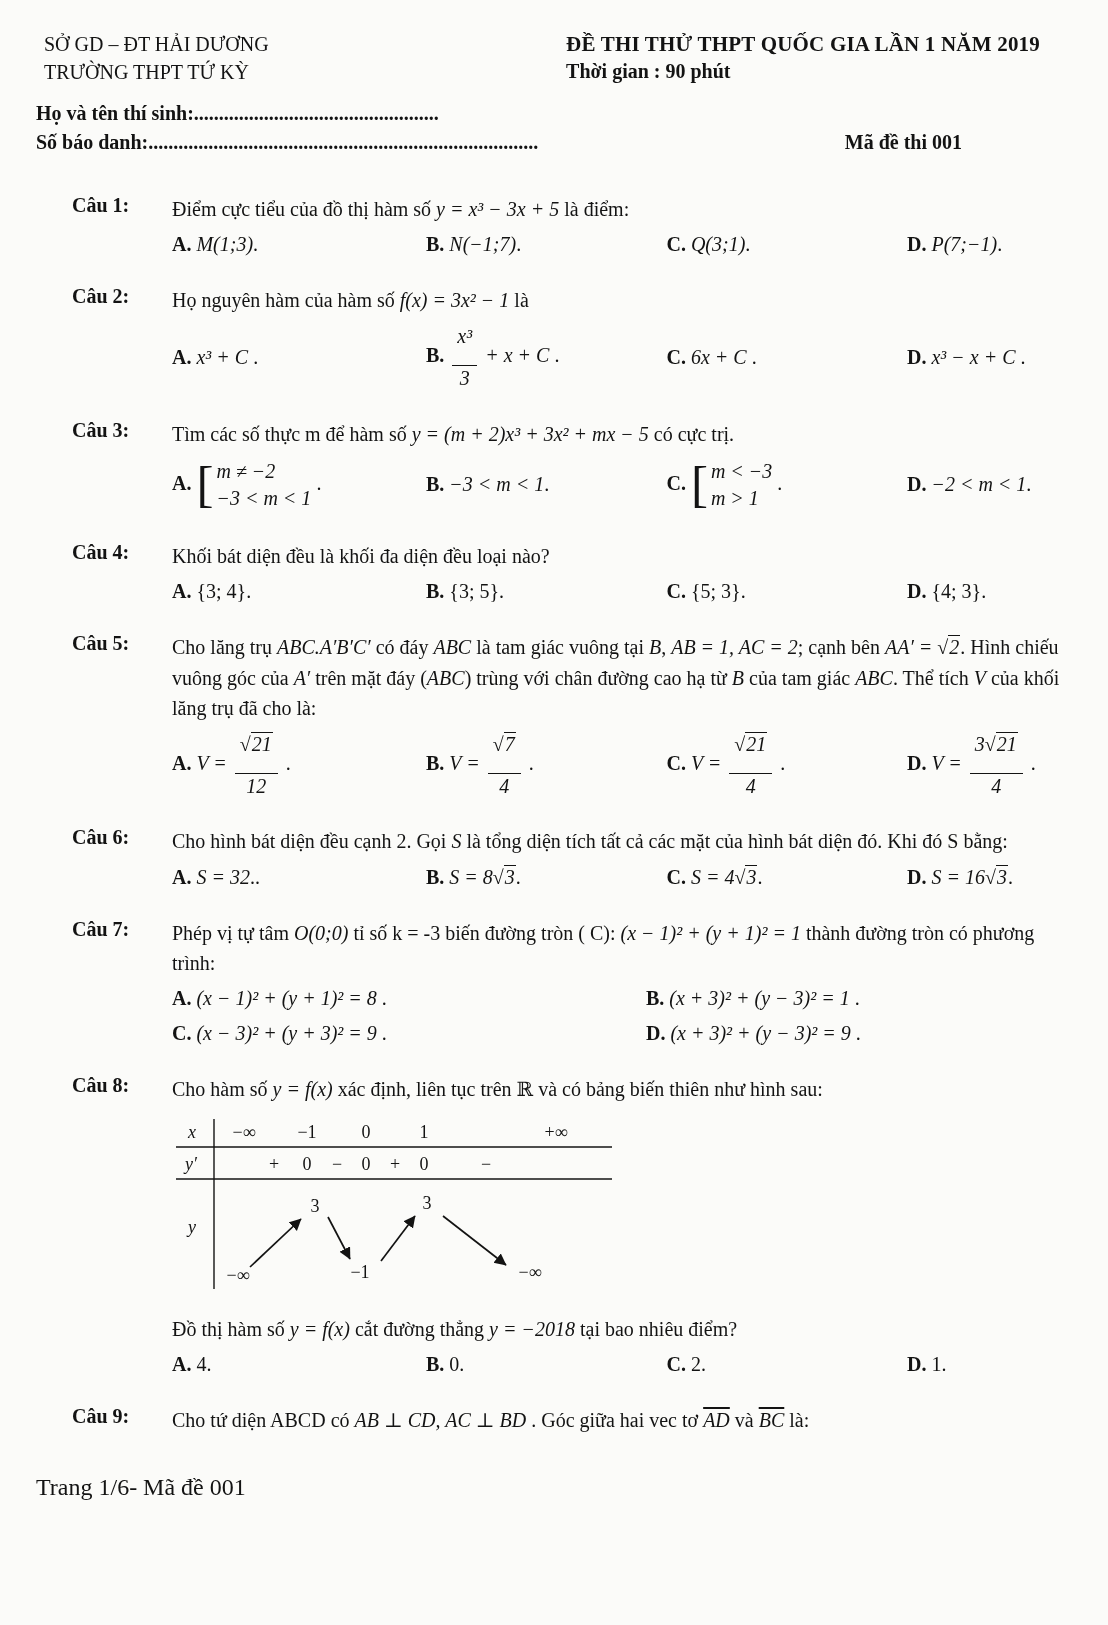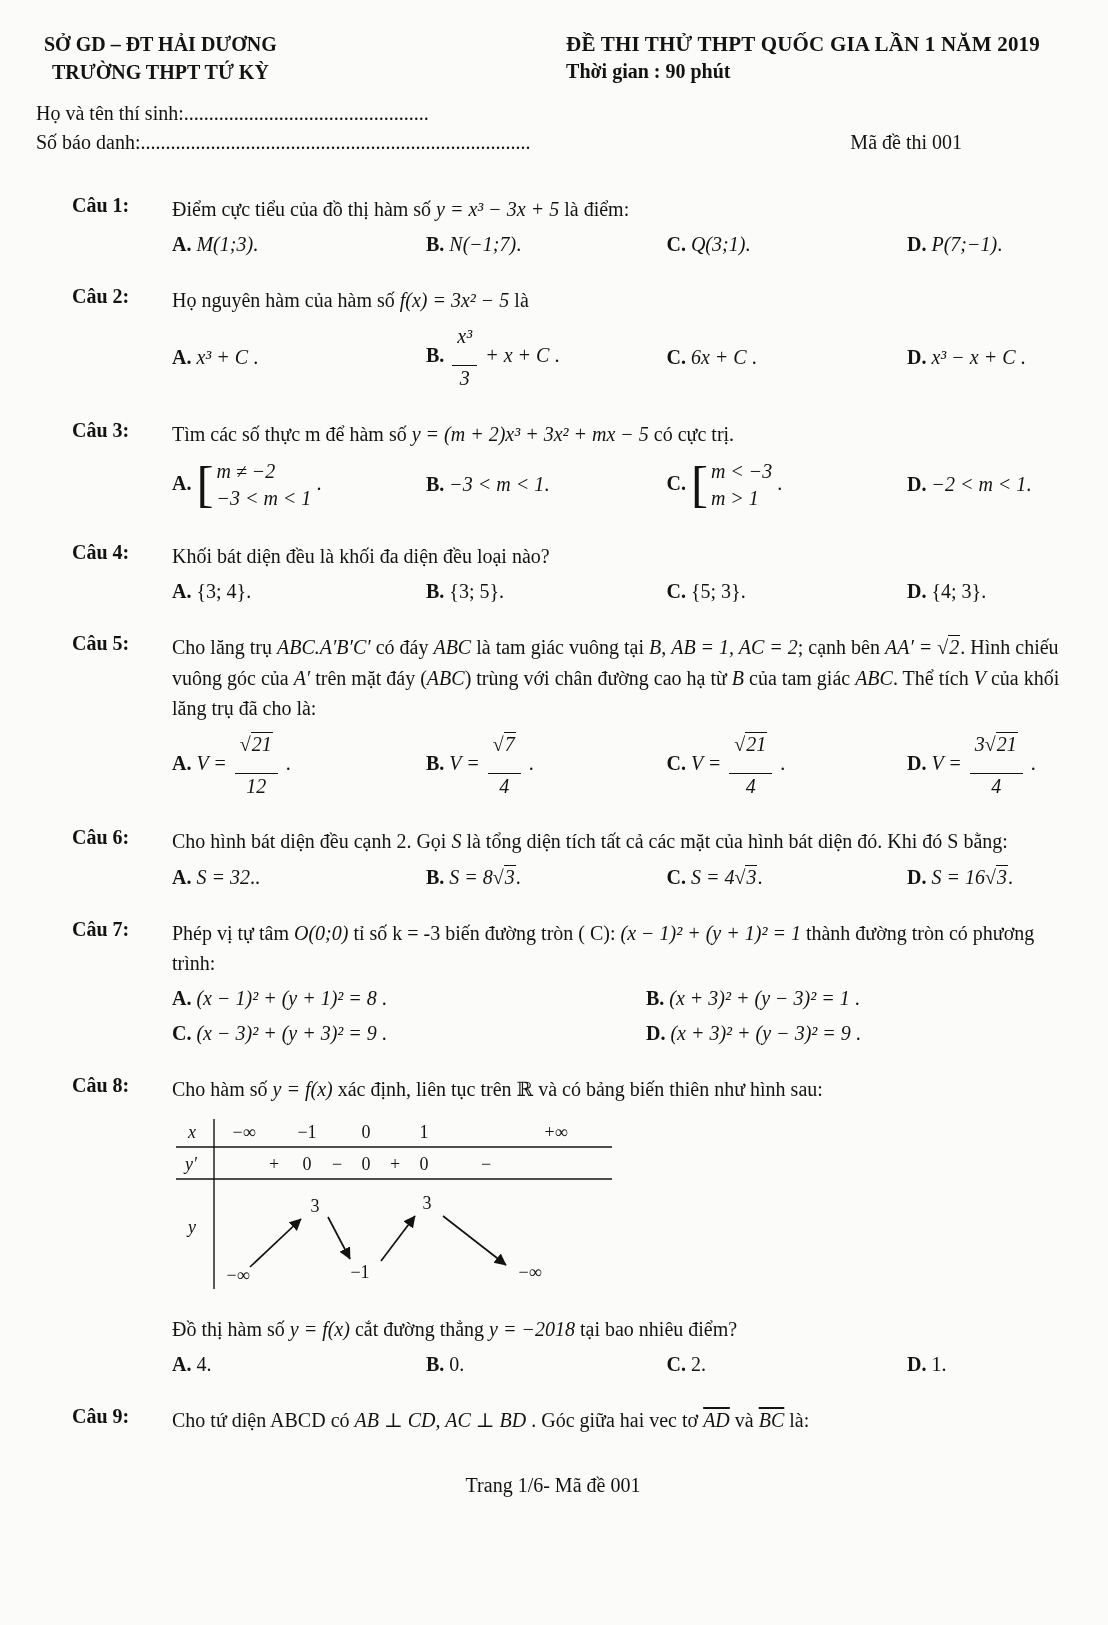--- a/index.html
+++ b/index.html
@@ -7,26 +7,26 @@
   body {
     width:1108px; min-height:1625px; margin:0 auto;
     color:#131313;
     font-family:"Liberation Serif","DejaVu Serif","DejaVu Sans",serif;
     font-size:20px;
   }
   .page { padding:30px 38px 14px 36px; }
 
   
   .header { display:flex; justify-content:space-between; align-items:flex-start; }
-  .header-left { font-weight:700; font-size:20px; line-height:1.4; padding-left:8px;text-align:center; }
+  .header-left { font-weight:400; font-size:20px; line-height:1.4; padding-left:8px; }
   .header-right { text-align:left; font-weight:700; line-height:1.35; margin-right:30px; }
   .exam-title { font-size:21px; letter-spacing:0.2px; }
   .exam-subject, .exam-time { font-size:20px; }
 
-  .fields { margin-top:16px; font-weight:400; font-size:20px; }
+  .fields { margin-top:16px; font-weight:700; font-size:20px; }
   .fields-row { display:flex; justify-content:space-between; align-items:flex-end; padding-right:108px; margin-top:6px; }
 
   
   .questions { margin-top:40px; }
   .question { display:flex; margin-bottom:29px; }
   .q-num { flex:0 0 100px; font-weight:700;margin-left:36px; }
   .q-content { flex:1 1 auto; min-width:0; }
   .q-text { line-height:1.52; margin-bottom:9px; }
   .opts { display:grid; align-items:center; column-gap:16px; }
   .cols-4 { grid-template-columns:26.5% 25% 25% 23.5%; }
@@ -51,21 +51,21 @@
   .bbt-block { margin:10px 0 16px 2px; }
   .bbt-block svg text {
     font-family:"Liberation Serif","DejaVu Sans",serif;
     font-size:18px; fill:#131313;
   }
   .bbt-block svg .ti { font-style:italic; }
   .tline { stroke:#131313; stroke-width:1.4; }
   .aline { stroke:#131313; stroke-width:1.7; }
 
   
-  .footer { text-align:center; font-size:20px; margin-top:6px; }
+  .footer { text-align:left; font-size:24px; margin-top:6px; }
 </style>
 </head>
 <body>
 
 <div class="page">
 
   <div class="header">
     <div class="header-left">
       <div>SỞ GD – ĐT HẢI DƯƠNG</div>
       <div>TRƯỜNG THPT TỨ KỲ</div>
@@ -93,21 +93,21 @@
             <span class="opt"><span class="opt-label">A.</span>&nbsp;<span class="opt-body"><span class="mi">M(1;3)</span>.</span></span>
             <span class="opt"><span class="opt-label">B.</span>&nbsp;<span class="opt-body"><span class="mi">N(−1;7)</span>.</span></span>
             <span class="opt"><span class="opt-label">C.</span>&nbsp;<span class="opt-body"><span class="mi">Q(3;1)</span>.</span></span>
             <span class="opt"><span class="opt-label">D.</span>&nbsp;<span class="opt-body"><span class="mi">P(7;−1)</span>.</span></span>
           </div>
         </div>
       </div>
       <div class="question">
         <span class="q-num">Câu 2:</span>
         <div class="q-content">
-          <div class="q-text">Họ nguyên hàm của hàm số <span class="mi">f(x) = 3x² − 5</span> là</div>
+          <div class="q-text">Họ nguyên hàm của hàm số <span class="mi">f(x) = 3x² − 1</span> là</div>
           <div class="opts cols-4">
             <span class="opt"><span class="opt-label">A.</span>&nbsp;<span class="opt-body"><span class="mi">x³ + C</span> .</span></span>
             <span class="opt"><span class="opt-label">B.</span>&nbsp;<span class="opt-body"><span class="frac">
                   <span class="num">x³</span>
                   <span class="den">3</span>
                 </span><span class="mi"> + x + C</span> .</span></span>
             <span class="opt"><span class="opt-label">C.</span>&nbsp;<span class="opt-body"><span class="mi">6x + C</span> .</span></span>
             <span class="opt"><span class="opt-label">D.</span>&nbsp;<span class="opt-body"><span class="mi">x³ − x + C</span> .</span></span>
           </div>
         </div>

